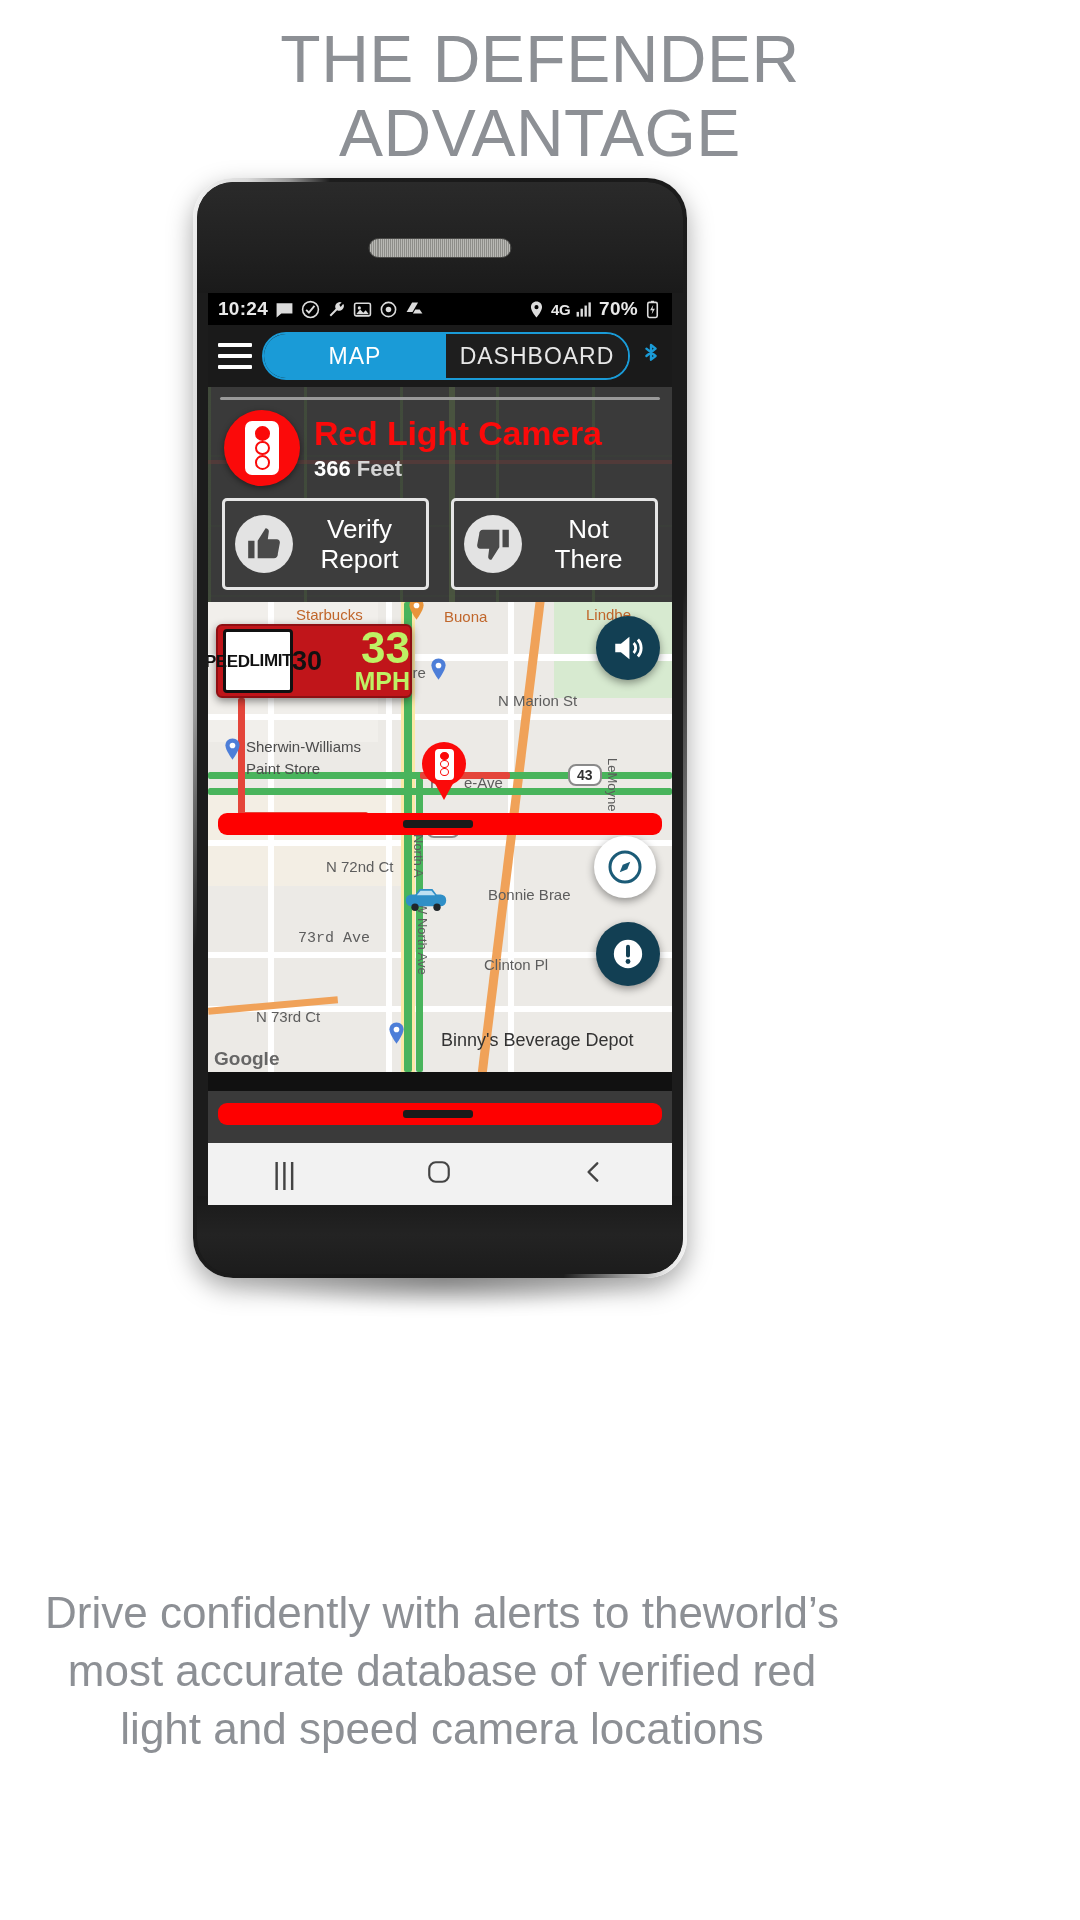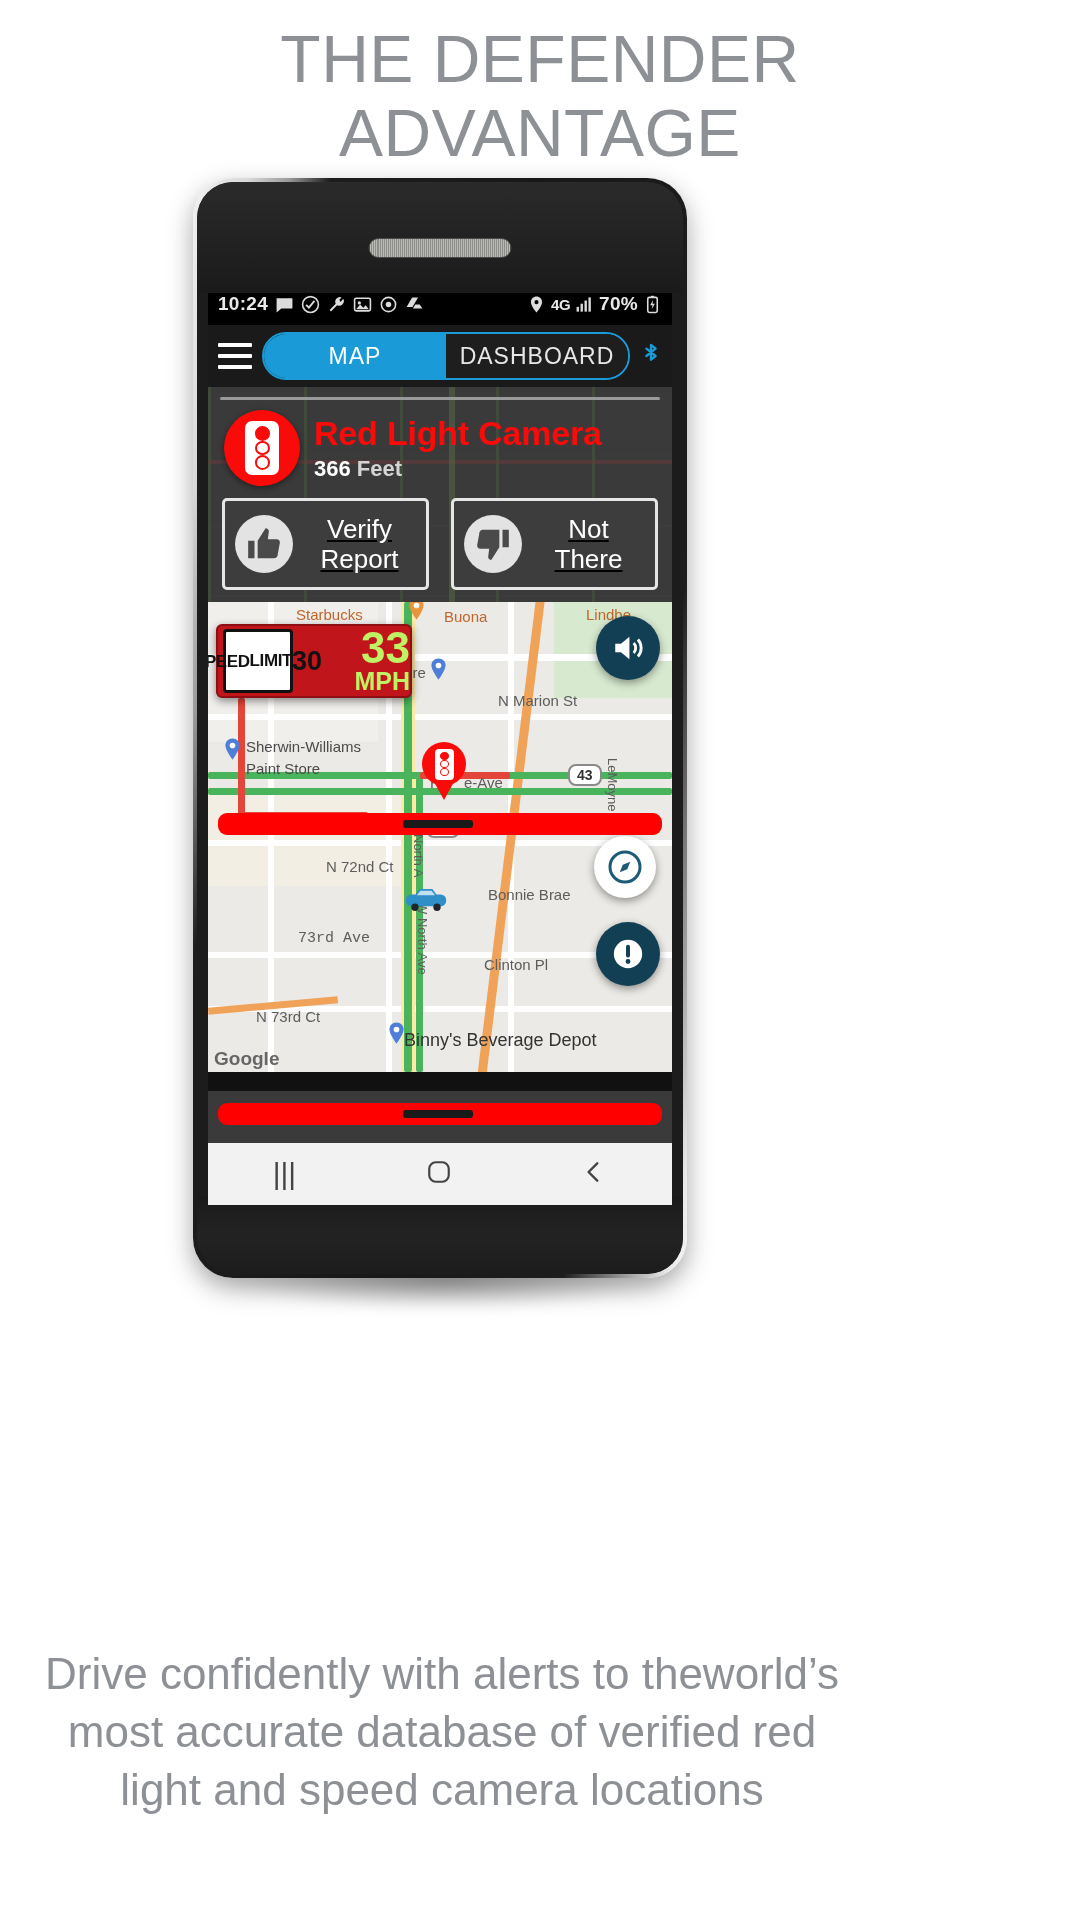--- a/index.html
+++ b/index.html
@@ -17,21 +17,21 @@
     text-align: center;
     font-size: 66px; line-height: 74px;
     font-weight: 400; letter-spacing: 0.5px;
     color: #8d9095;
     font-family: "Liberation Sans", sans-serif;
   }
   .headline span { display:block; }
 
   
   .caption {
-    position: absolute; top: 1645px; left: 0; width: 884px;
+    position: absolute; top: 1584px; left: 0; width: 884px;
     text-align: center;
     font-size: 44px; line-height: 58px;
     color: #8d9095; font-weight: 400;
   }
   .caption span { display:block; }
 
   
   .phone-shadow{
     position:absolute; left:228px; top:1250px; width:430px; height:60px;
     background: radial-gradient(ellipse at center, rgba(0,0,0,0.30) 0%, rgba(0,0,0,0) 72%);
@@ -70,21 +70,21 @@
   
   .screen{
     position:absolute; top:111px; left:11px;
     width:464px; height:912px;
     background:#111; overflow:hidden;
   }
 
   
   .statusbar{
     height:32px; background:#000; color:#e9e9e9;
-    display:flex; align-items:flex-start; padding:0 10px;
+    display:flex; align-items:center; padding:0 10px;
     font-size:19px; font-weight:600; letter-spacing:0.3px;
   }
   .sb-left{ display:flex; align-items:center; gap:7px; }
   .sb-right{ margin-left:auto; display:flex; align-items:center; gap:5px; }
   .sb-ico{ width:19px; height:19px; display:inline-block; fill:#dcdcdc; }
   .sb-ico svg{ display:block; width:100%; height:100%; }
   .sb-txt{ font-size:19px; font-weight:600; }
   .net-txt{ font-size:15px; font-weight:700; letter-spacing:-0.5px; }
 
   
@@ -137,21 +137,21 @@
     box-shadow:0 2px 6px rgba(0,0,0,0.45);
   }
   .rl-body{ width:34px; height:54px; background:#fff; border-radius:7px; display:flex; flex-direction:column; align-items:center; justify-content:space-around; padding:5px 0; }
   .rl-dot{ width:15px; height:15px; border-radius:50%; border:2px solid #fb0a0a; }
   .rl-dot.on{ background:#fb0a0a; }
   .alert-txt{ display:flex; flex-direction:column; gap:4px; }
   .alert-title{ color:#fb0a0a; font-size:34px; font-weight:bold; line-height:38px; letter-spacing:-0.2px; }
   .alert-dist{ font-size:22px; color:#d4d4d4; font-weight:bold; }
   .alert-dist b{ color:#ffffff; }
 
-  .btn-row{ position:relative; display:flex; gap:22px; padding:12px 14px 4px 14px;text-decoration:underline; }
+  .btn-row{ position:relative; display:flex; gap:22px; padding:12px 14px 4px 14px; }
   .vbtn{
     flex:1; height:92px; border:3px solid #e6e6e6; border-radius:5px;
     background:#3d3d3d; display:flex; align-items:center; gap:10px; padding:0 10px;
     cursor:pointer;
   }
   .thumb{
     width:58px; height:58px; border-radius:50%; background:#e3e3e3;
     display:flex; align-items:center; justify-content:center; flex:0 0 auto;
   }
   .thumb svg{ width:38px; height:38px; fill:#4a4a4a; display:block; }
@@ -417,21 +417,21 @@
           <div class="maplabel" style="left:222px; top:172px;">Ha</div>
           <div class="maplabel" style="left:256px; top:172px;">e-Ave</div>
           <div class="maplabel" style="left:412px; top:156px; transform:rotate(90deg); transform-origin:left top; font-size:13px;">LeMoyne</div>
           <div class="maplabel" style="left:118px; top:256px;">N 72nd Ct</div>
           <div class="maplabel" style="left:218px; top:232px; transform:rotate(90deg); transform-origin:left top; font-size:13px;">North A</div>
           <div class="maplabel" style="left:280px; top:284px;">Bonnie Brae</div>
           <div class="maplabel" style="left:90px; top:328px;font-family:Liberation Mono, monospace;">73rd Ave</div>
           <div class="maplabel" style="left:222px; top:300px; transform:rotate(90deg); transform-origin:left top; font-size:13px;">W North Ave</div>
           <div class="maplabel" style="left:276px; top:354px;">Clinton Pl</div>
           <div class="maplabel" style="left:48px; top:406px;">N 73rd Ct</div>
-          <div class="maplabel" style="left:196px; top:428px; font-size:18px; color:#333;">Binny's Beverage Depot</div>
+          <div class="maplabel" style="left:196px; top:428px; font-size:18px; color:#333;padding-left:37px;">Binny's Beverage Depot</div>
 
           <div class="shieldbox" style="left:360px; top:162px;">43</div>
           <div class="shieldbox" style="left:218px; top:214px;">64</div>
 
           <div class="poi-pin" style="left:200px; top:-4px;">
               <svg viewBox="0 0 24 30">
                 <path d="M12 0C6 0 2 4.3 2 9.8 2 17 12 30 12 30s10-13 10-20.2C22 4.3 18 0 12 0z" fill="#e8943a"></path>
                 <circle cx="12" cy="10" r="4" fill="#fff"></circle>
               </svg>
             </div>

